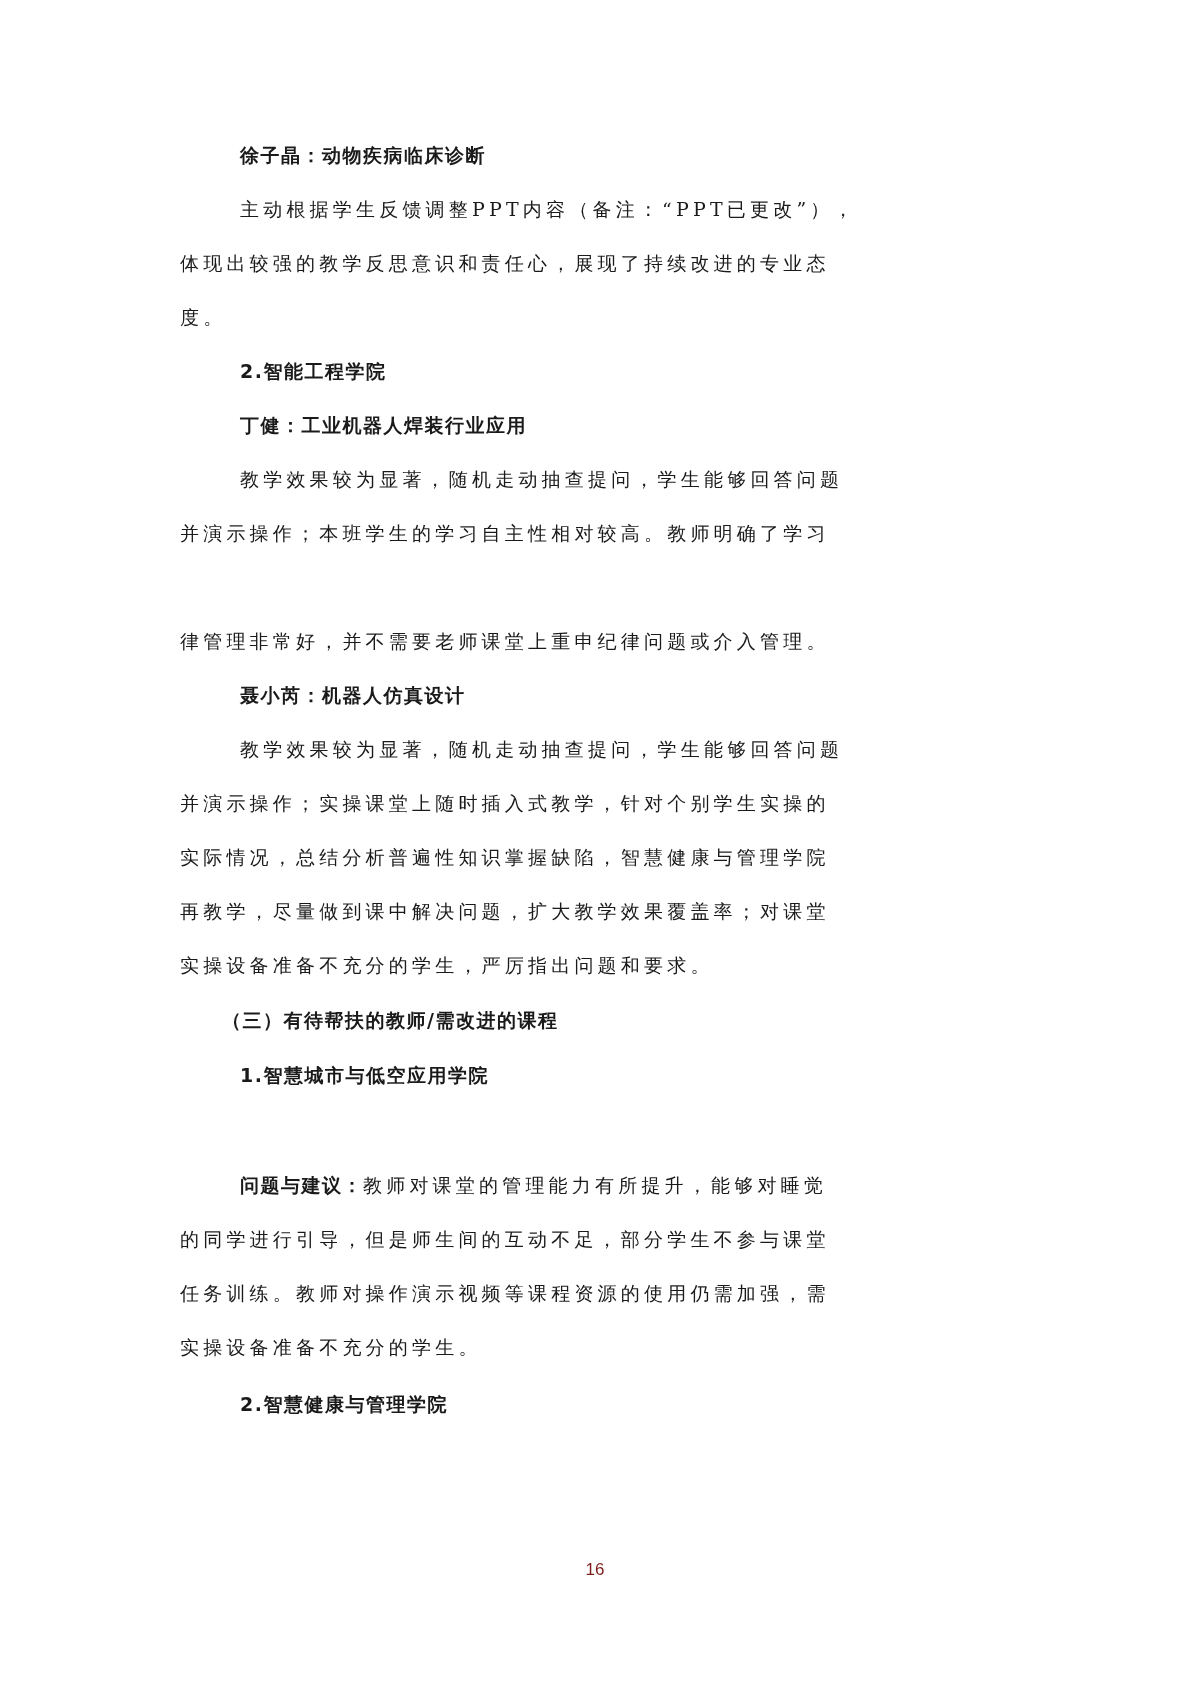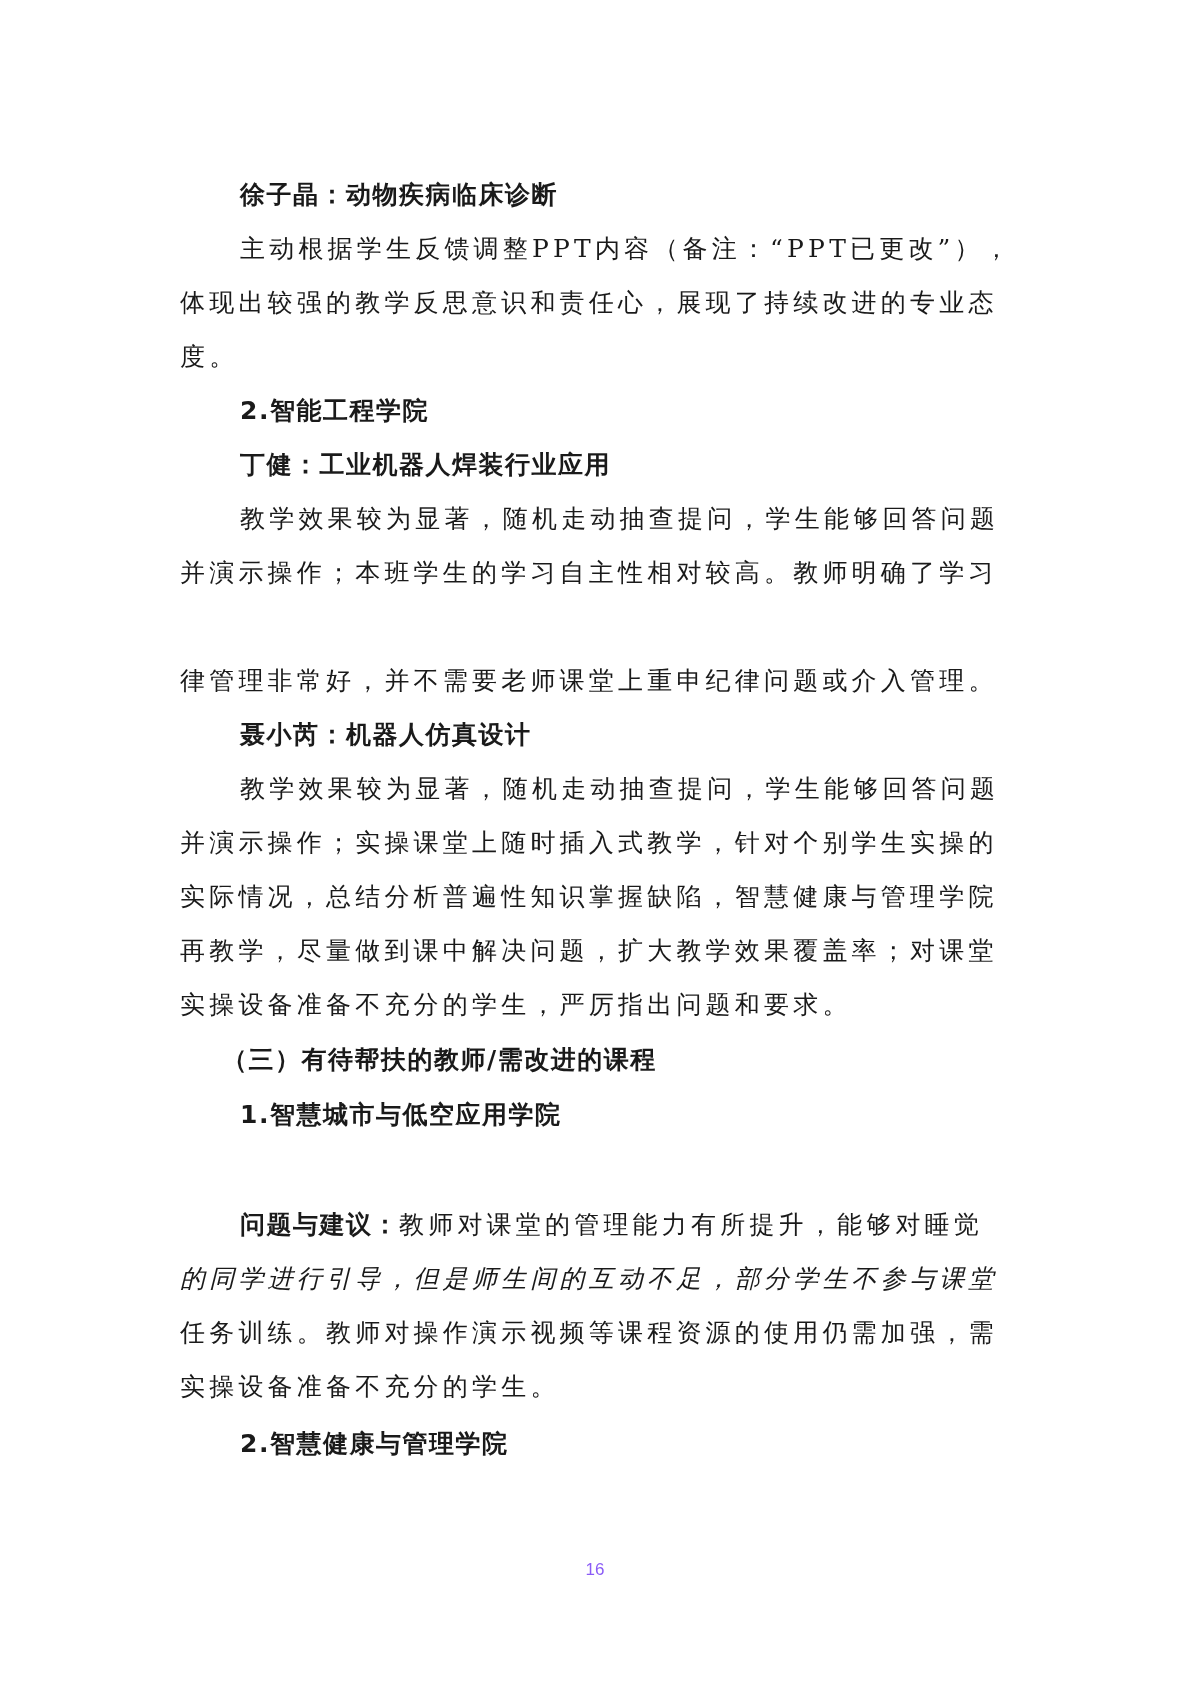--- a/index.html
+++ b/index.html
@@ -20,25 +20,24 @@
       left: 0; top: 0;
       width: 1190px;
       height: 1683px;
       background: #ffffff;
     }
     .line {
       position: absolute;
       left: 180px;
       width: 830px;
       height: 40px;
-      font-size: 25px;
+      font-size: 19px;
       line-height: 40px;
       white-space: nowrap;
       letter-spacing: 4.2px;
-      margin-top: 40px;
     }
     .indent { left: 240px; width: 770px; }
     .indent2 { left: 248px; }
     .bold {
       font-family: "DejaVu Sans", "Liberation Sans", sans-serif;
       font-weight: bold;
       letter-spacing: 1.5px;
     }
     .bold-lead {
       font-family: "DejaVu Sans", "Liberation Sans", sans-serif;
@@ -46,21 +45,21 @@
       letter-spacing: 1.5px;
     }
     .page-number {
       position: absolute;
       left: 0;
       width: 1190px;
       top: 1560px;
       text-align: center;
       font-family: "Liberation Sans", sans-serif;
       font-size: 17px;
-      color: #8b5cf6;
+      color: #7f1d1d;
     }
   </style>
 </head>
 <body>
 
 <div class="page">
 
   <div class="line indent bold" style="top:135px;">徐子晶：动物疾病临床诊断</div>
   <div class="line indent" style="top:189px;">主动根据学生反馈调整PPT内容（备注：“PPT已更改”），</div>
   <div class="line" style="top:243px;">体现出较强的教学反思意识和责任心，展现了持续改进的专业态</div>
@@ -81,20 +80,20 @@
   <div class="line indent2 bold" style="top:1000px; left:222px;">（三）有待帮扶的教师/需改进的课程</div>
 
   <div class="line" style="top:945px;">实操设备准备不充分的学生，严厉指出问题和要求。</div>
 
   <div class="line indent bold" style="top:1055px;">1.智慧城市与低空应用学院</div>
 
 
   <div class="line indent" style="top:1165px;">
     <span class="bold-lead">问题与建议：</span><span>教师对课堂的管理能力有所提升，能够对睡觉</span>
   </div>
-  <div class="line" style="top:1219px;font-style:italic;">的同学进行引导，但是师生间的互动不足，部分学生不参与课堂</div>
+  <div class="line" style="top:1219px;">的同学进行引导，但是师生间的互动不足，部分学生不参与课堂</div>
   <div class="line" style="top:1273px;">任务训练。教师对操作演示视频等课程资源的使用仍需加强，需</div>
   <div class="line" style="top:1327px;">实操设备准备不充分的学生。</div>
 
   <div class="line indent bold" style="top:1384px;">2.智慧健康与管理学院</div>
 
   <div class="page-number">16</div>
 </div>
 
 </body></html>

